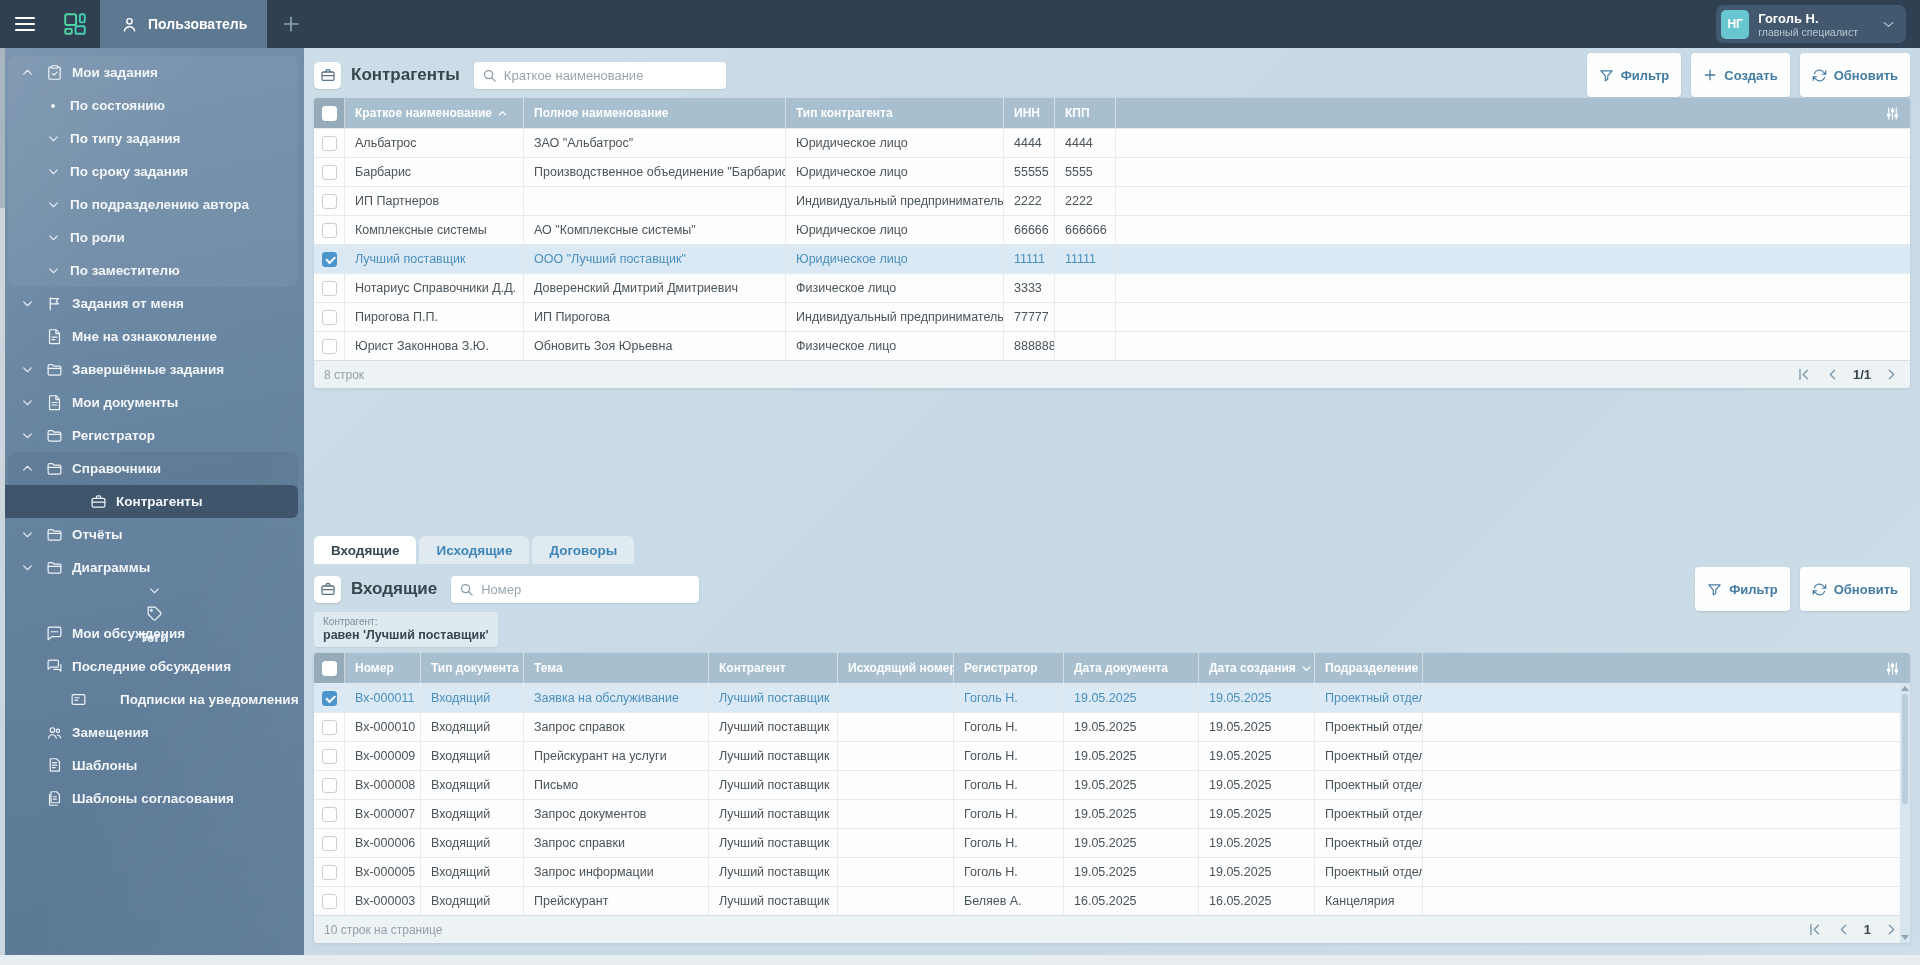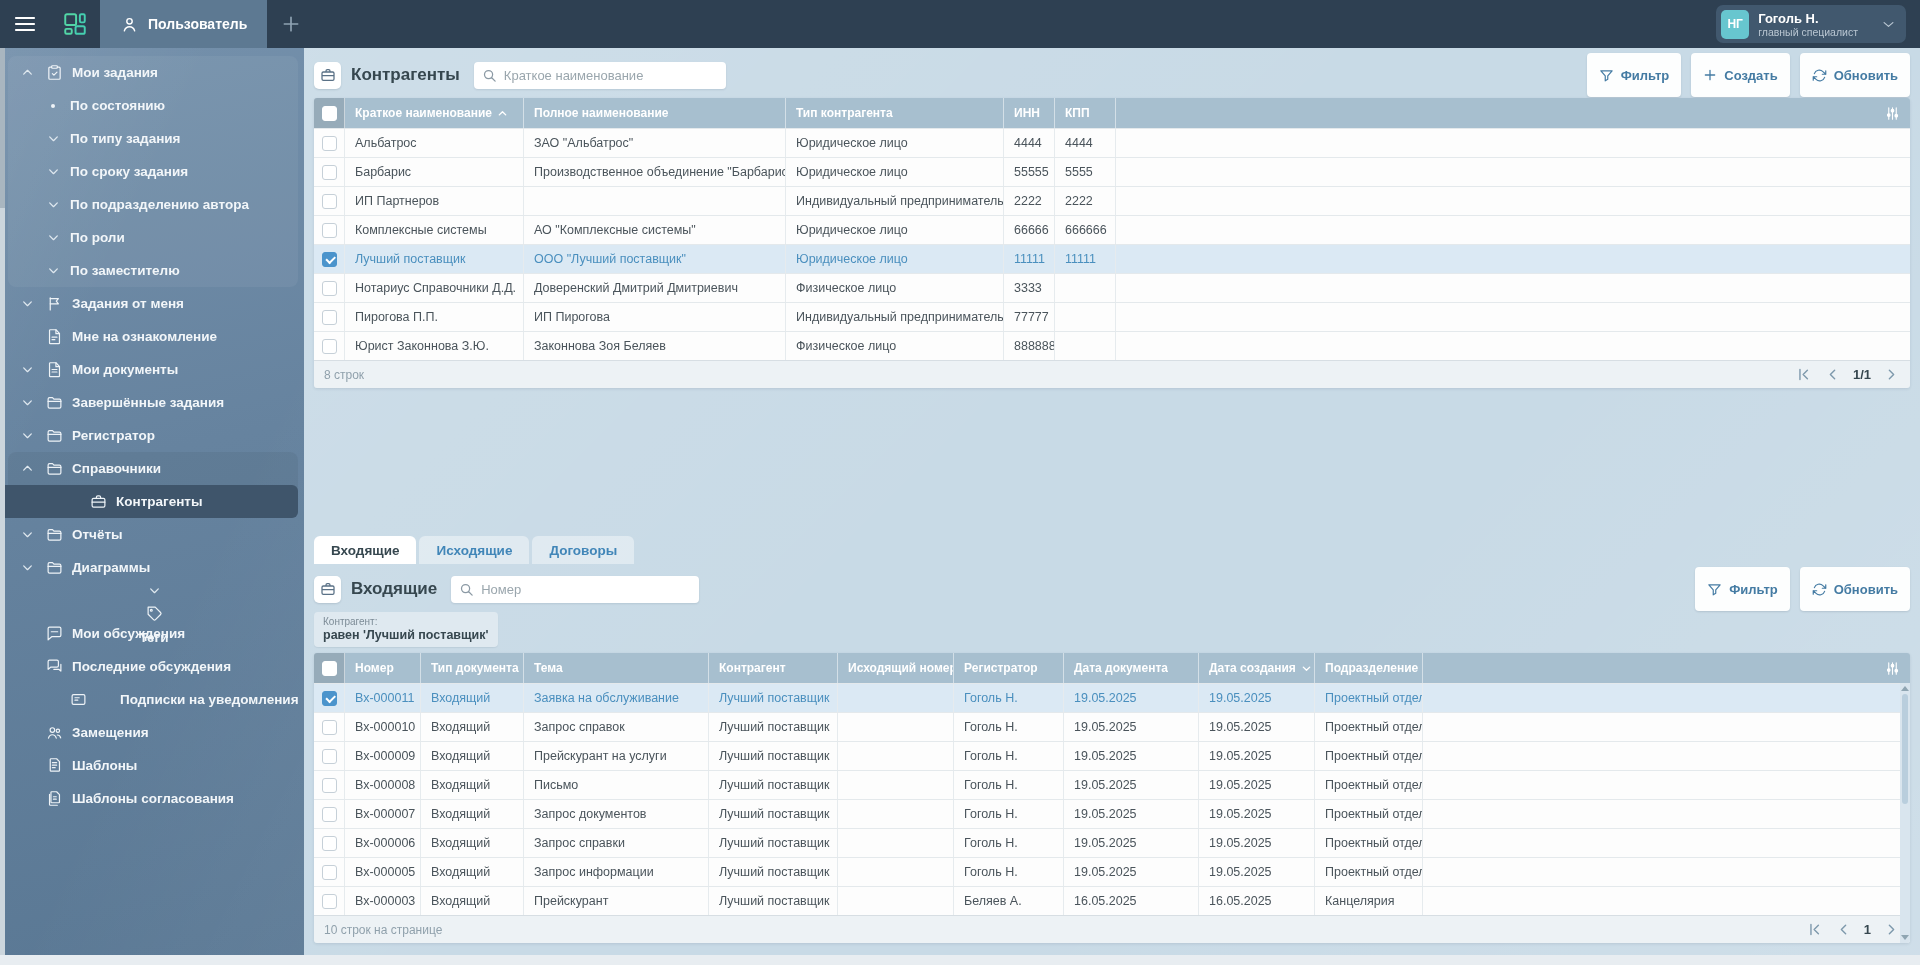--- a/index.html
+++ b/index.html
@@ -244,39 +244,39 @@
             <span class="sb-lb">Мне на ознакомление</span>
           </div>
           <div class="sb-item" style="padding-left: 10px;">
             <span class="sb-ch">
               <svg width="13" height="13" viewBox="0 0 24 24" stroke="#dfe8ef" stroke-width="2.4" fill="none" stroke-linecap="round" stroke-linejoin="round">
                 <path d="M5 9l7 7 7-7"></path>
               </svg>
             </span>
             <span class="sb-ic">
               <svg width="17" height="17" viewBox="0 0 24 24" fill="none" stroke="currentColor" stroke-width="1.7" stroke-linecap="round" stroke-linejoin="round">
-                <path d="M6 2.5h8l5 5V21a1 1 0 0 1-1 1H6a1 1 0 0 1-1-1V3.5a1 1 0 0 1 1-1z"></path>
-                <path d="M14 2.5V8h5M8.5 12h7M8.5 15.5h7"></path>
-              </svg>
-            </span>
-            <span class="sb-lb">Мои документы</span>
+                <path d="M3 7a2 2 0 0 1 2-2h4.2l2 2.3H19a2 2 0 0 1 2 2V18a2 2 0 0 1-2 2H5a2 2 0 0 1-2-2z"></path>
+                <path d="M3 10.5h18"></path>
+              </svg>
+            </span>
+            <span class="sb-lb">Завершённые задания</span>
           </div>
           <div class="sb-item" style="padding-left: 10px;">
             <span class="sb-ch">
               <svg width="13" height="13" viewBox="0 0 24 24" stroke="#dfe8ef" stroke-width="2.4" fill="none" stroke-linecap="round" stroke-linejoin="round">
                 <path d="M5 9l7 7 7-7"></path>
               </svg>
             </span>
             <span class="sb-ic">
               <svg width="17" height="17" viewBox="0 0 24 24" fill="none" stroke="currentColor" stroke-width="1.7" stroke-linecap="round" stroke-linejoin="round">
-                <path d="M3 7a2 2 0 0 1 2-2h4.2l2 2.3H19a2 2 0 0 1 2 2V18a2 2 0 0 1-2 2H5a2 2 0 0 1-2-2z"></path>
-                <path d="M3 10.5h18"></path>
-              </svg>
-            </span>
-            <span class="sb-lb">Завершённые задания</span>
+                <path d="M6 2.5h8l5 5V21a1 1 0 0 1-1 1H6a1 1 0 0 1-1-1V3.5a1 1 0 0 1 1-1z"></path>
+                <path d="M14 2.5V8h5M8.5 12h7M8.5 15.5h7"></path>
+              </svg>
+            </span>
+            <span class="sb-lb">Мои документы</span>
           </div>
           <div class="sb-item" style="padding-left: 10px;">
             <span class="sb-ch">
               <svg width="13" height="13" viewBox="0 0 24 24" stroke="#dfe8ef" stroke-width="2.4" fill="none" stroke-linecap="round" stroke-linejoin="round">
                 <path d="M5 9l7 7 7-7"></path>
               </svg>
             </span>
             <span class="sb-ic">
               <svg width="17" height="17" viewBox="0 0 24 24" fill="none" stroke="currentColor" stroke-width="1.7" stroke-linecap="round" stroke-linejoin="round">
                 <path d="M3 7a2 2 0 0 1 2-2h4.2l2 2.3H19a2 2 0 0 1 2 2V18a2 2 0 0 1-2 2H5a2 2 0 0 1-2-2z"></path>
@@ -578,21 +578,21 @@
               <div class="td" style="width: 218px; flex: 0 0 auto;">Индивидуальный предприниматель</div>
               <div class="td" style="width: 51px; flex: 0 0 auto;">77777</div>
               <div class="td" style="width: 61px; flex: 0 0 auto;"></div>
               <div class="td fill"></div>
             </div>
             <div class="trow">
               <div class="td cbcol" style="width: 31px; flex: 0 0 auto;">
                 <span class="cb"></span>
               </div>
               <div class="td" style="width: 179px; flex: 0 0 auto;">Юрист Законнова З.Ю.</div>
-              <div class="td" style="width: 262px; flex: 0 0 auto;">Законнова Зоя Беляев</div>
+              <div class="td" style="width: 262px; flex: 0 0 auto;">Обновить Зоя Юрьевна</div>
               <div class="td" style="width: 218px; flex: 0 0 auto;">Физическое лицо</div>
               <div class="td" style="width: 51px; flex: 0 0 auto;">888888</div>
               <div class="td" style="width: 61px; flex: 0 0 auto;"></div>
               <div class="td fill"></div>
             </div>
           </div>
         <div class="tfoot">
           <span class="cnt">8 строк</span>
           <div class="pager">
             <span class="pbtn">

